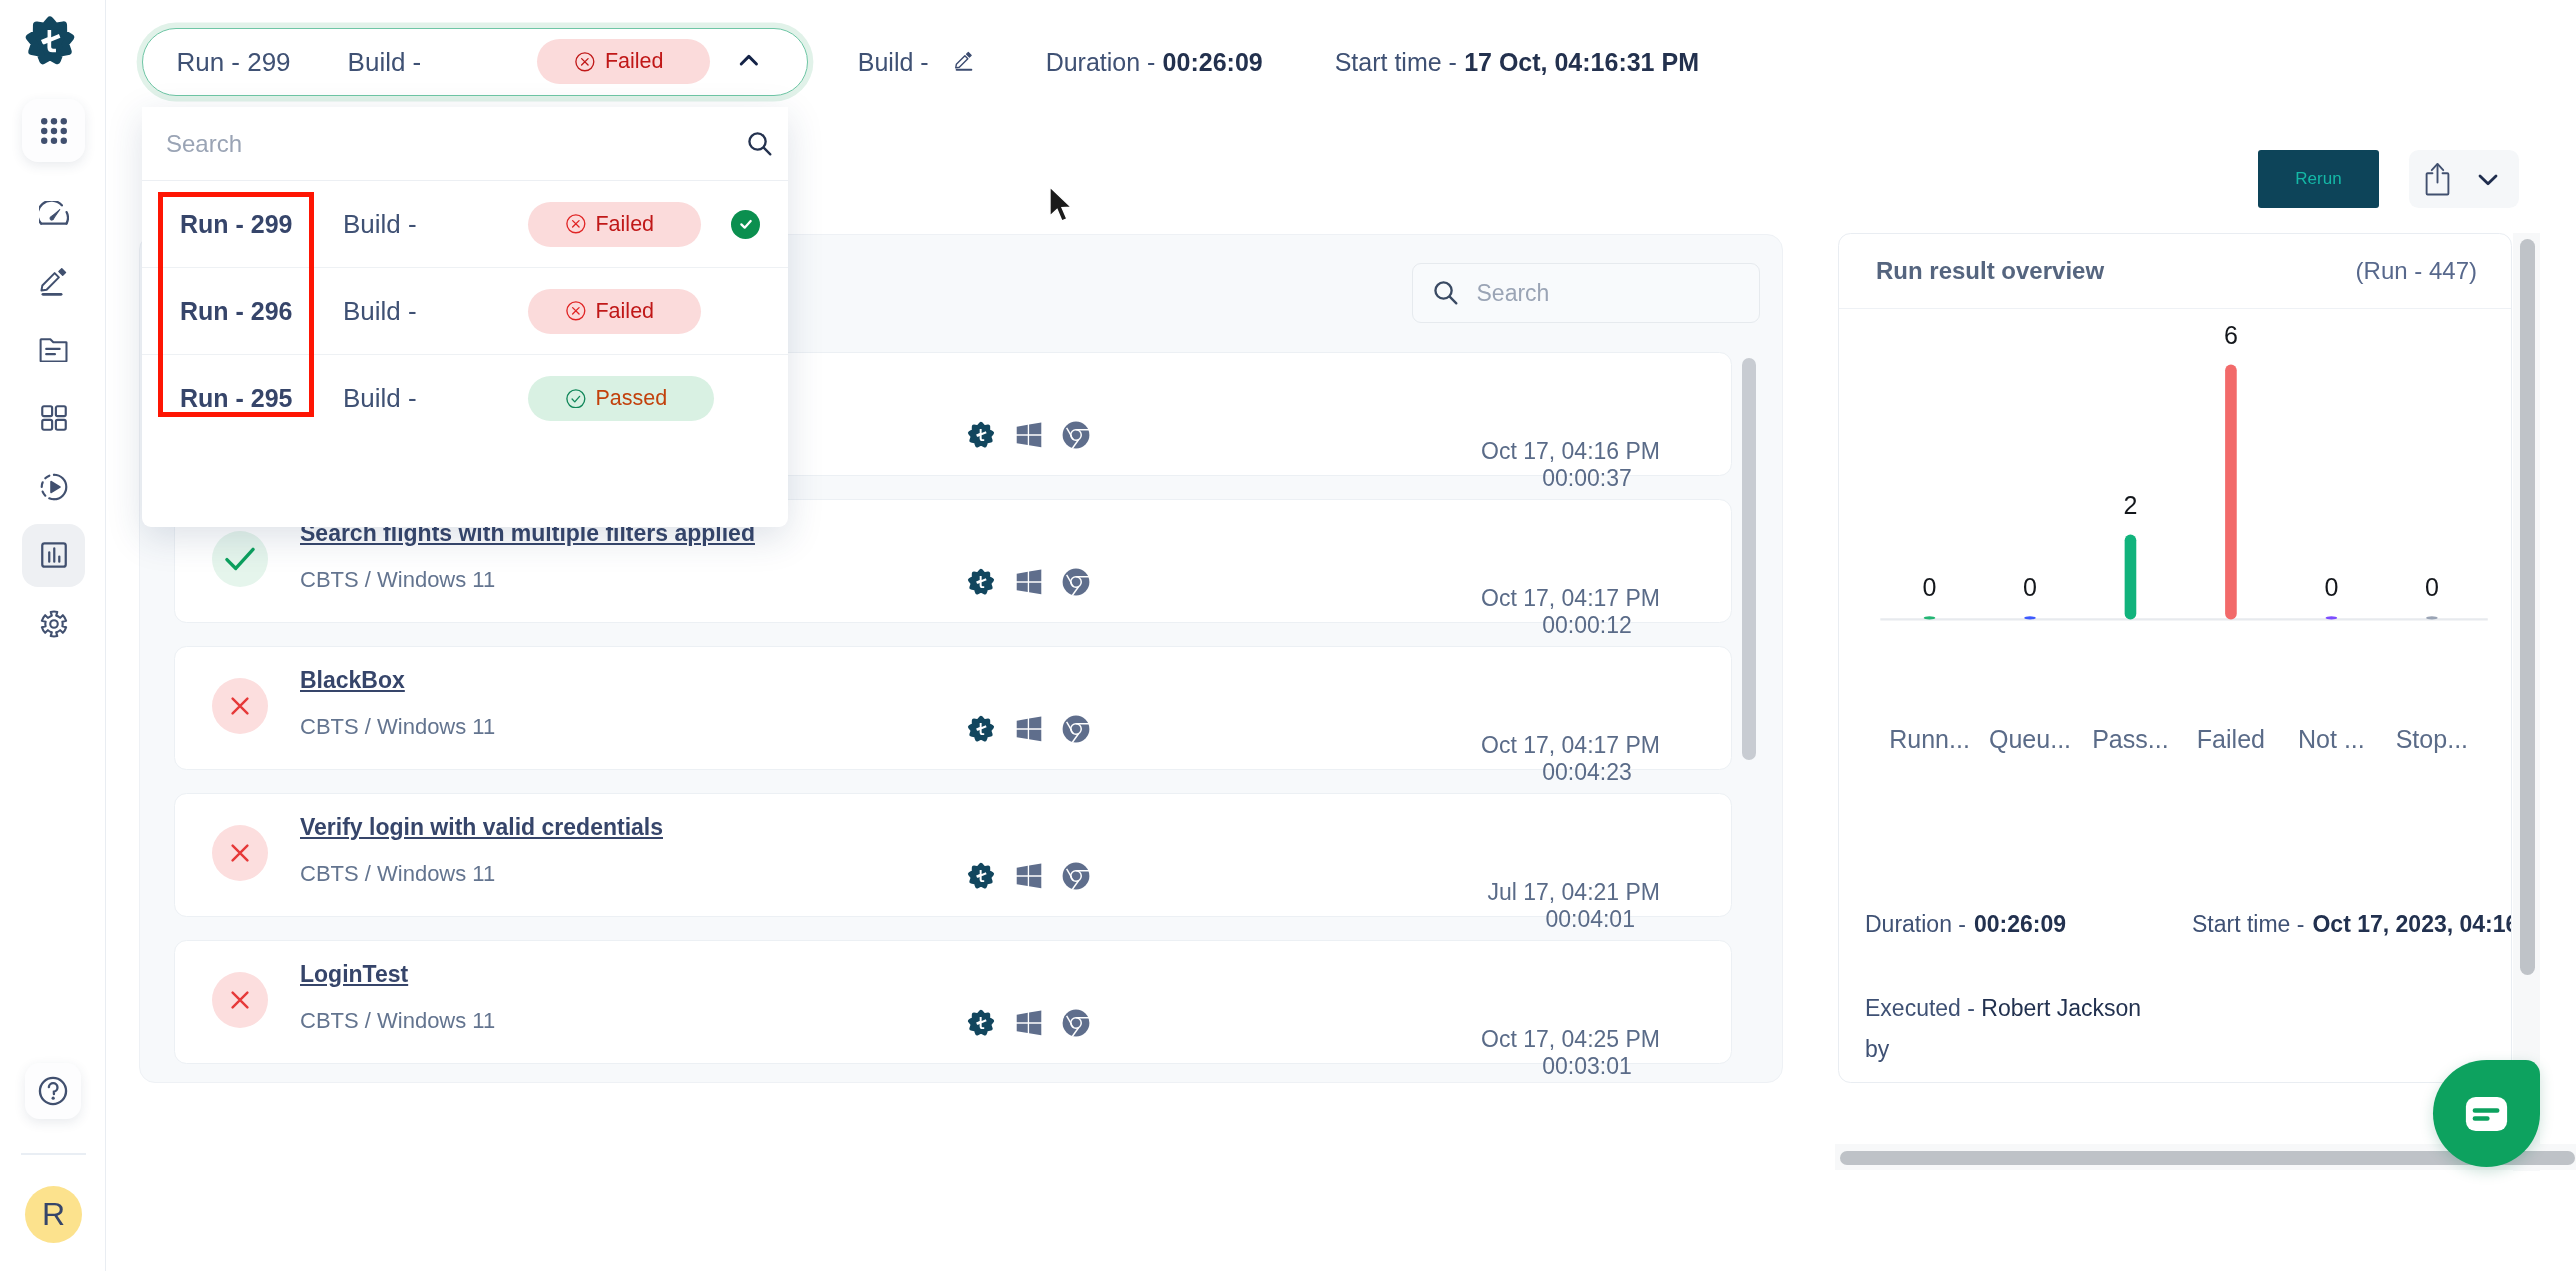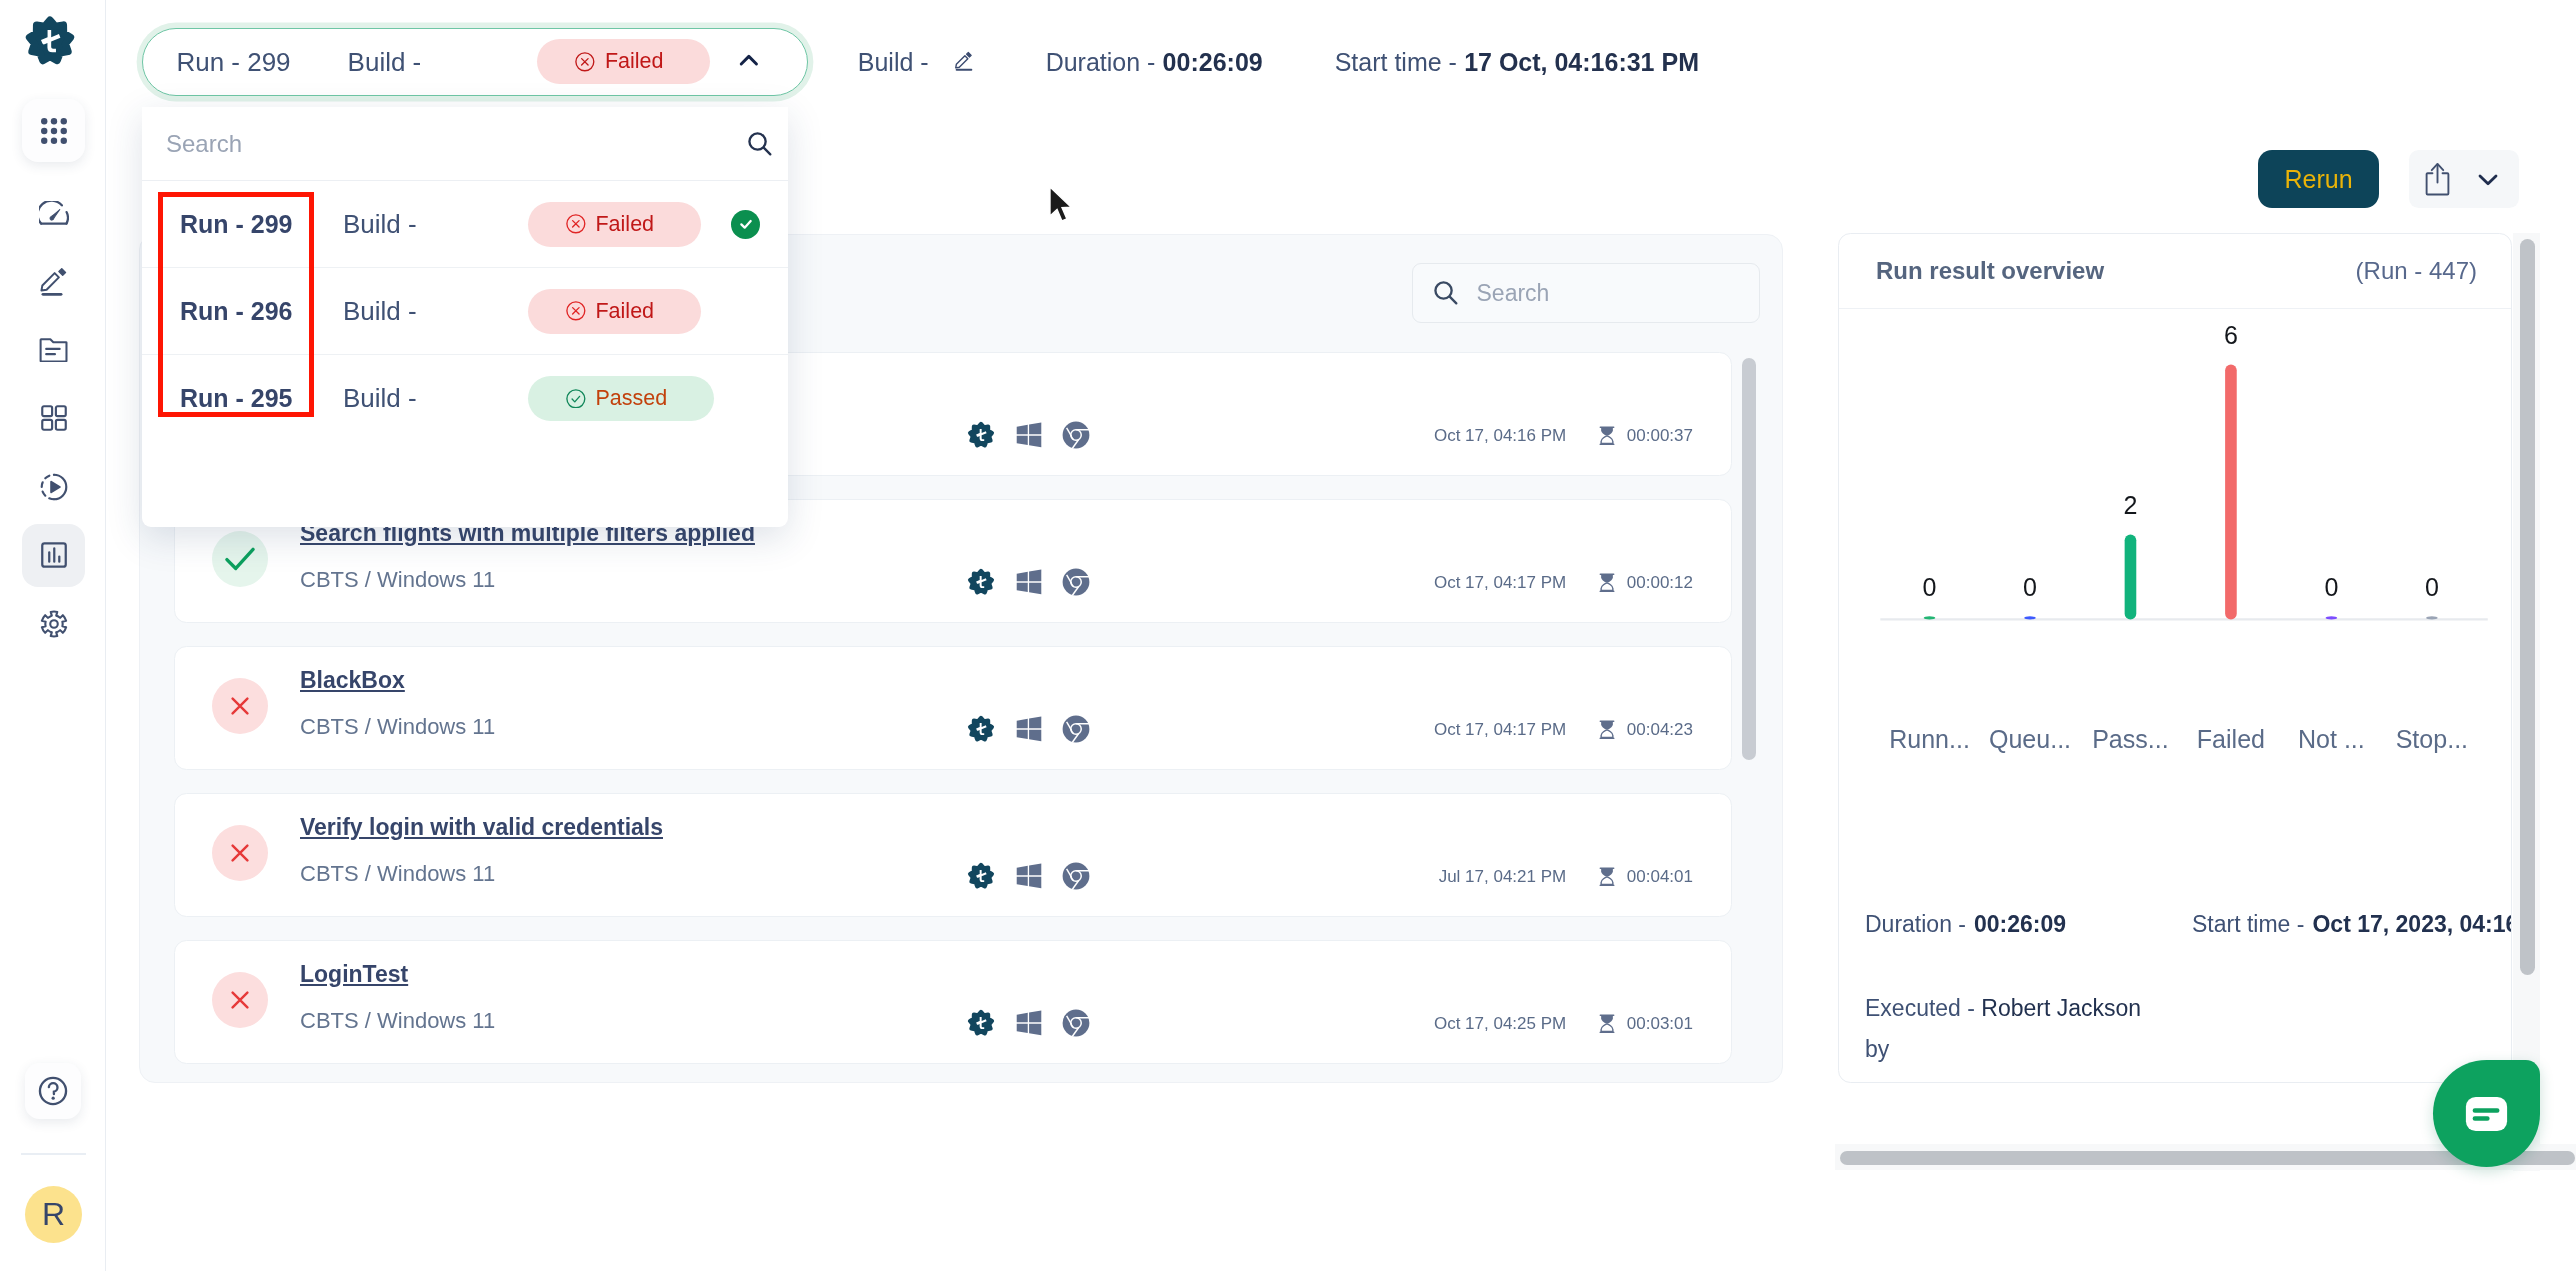--- a/index.html
+++ b/index.html
@@ -91,21 +91,21 @@
   .rows { position:absolute; left:34px; top:117px; width:1558px; }
   .row { height:124px; background:#fff; border:0.9px solid #ecf0f4; border-radius:12.5px; display:flex; align-items:center;
          margin-bottom:23px; padding-left:37px; position:relative; width:1558px;}
   .rowicon { width:56px; height:56px; border-radius:50%; margin-top:-3.6px; display:flex; align-items:center; justify-content:center; }
   .rowicon.fail { background:#fcdede; }
   .rowicon.pass { background:#e5f5ec; }
   .rowtexts { margin-left:32px; margin-top:-9px;}
   .rowtitle { font-size:23px; font-weight:bold; color:#36456a; margin-bottom:20.6px;text-decoration:underline;}
   .rowsub { font-size:22px; color:#63748f; }
   .rowicons { position:absolute; left:792px; top:68px; display:flex; align-items:center; gap:20.6px; }
-  .rowright { position:absolute; right:38px; top:71px; display:flex; align-items:center; font-size:17px; color:#5a6b88; height:23px;}
+  .rowright { position:absolute; right:38px; top:85px; display:flex; align-items:center; font-size:23px; color:#5a6b88; height:23px;flex-direction:column;}
   .rowright .dt { margin-right:33px; }
   .hourglass { width:16px; height:19.7px; margin-right:11.6px; }
 
   .vscroll { position:absolute; left:1602px; top:123px; width:14.3px; height:402px; background:#c8ccd2; border-radius:7.2px;}
 
   
   .right { position:absolute; left:1732px; top:233px; width:674px; height:850px; background:#fff;
            border:0.9px solid #e9edf2; border-radius:12.5px; overflow:hidden;}
   .rhead { height:75px; display:flex; align-items:center; padding:0 34px 0 37px; border-bottom:0.9px solid #eef1f5; }
   .rhead .t { font-size:24px; font-weight:bold; color:#55657f; }
@@ -123,21 +123,21 @@
   .rfootline .fr { position:absolute; left:327px; }
   .rfootline .v { color:#22314f; font-weight:bold; margin-left:8px; }
   .rfootline2 .v2 { color:#22314f; }
 
   .rscrolltrack { position:absolute; left:2407px; top:233px; width:27px; height:938px; background:#f7f8f9;}
   .rscroll { position:absolute; left:2414px; top:239px; width:15px; height:736px; background:#bfc3c8; border-radius:8px;}
   .hscrolltrack { position:absolute; left:1729px; top:1144px; width:741px; height:26px; background:#f7f8f9;}
   .hscroll { position:absolute; left:1734px; top:1151px; width:735px; height:14.3px; background:#bec2c7; border-radius:7.2px;}
 
   .actionsbar { position:absolute; left:2152px; top:150px; display:flex; align-items:center; }
-  .rerunbtn { background:#0d4459; color:#eab308; font-size:25px; border-radius:14px; width:121px; height:58px;
+  .rerunbtn { background:#0d4459; color:#14b8a6; font-size:17px; border-radius:3px; width:121px; height:58px;
               display:flex; align-items:center; justify-content:center; font-family:"Liberation Sans", sans-serif;}
   .sharemenu { background:#f5f7f9; border-radius:9.8px; width:110px; height:58px; margin-left:29.5px;
                display:flex; align-items:center; justify-content:center; gap:19.7px; }
   .chatbtn { position:absolute; left:2327px; top:1060px; width:107px; height:107px; background:#0da25f;
              border-radius:54px 14.3px 54px 54px; display:flex; align-items:center; justify-content:center;
              box-shadow:0 4.5px 14.3px rgba(20,120,80,.22); z-index:60;}
 </style>
 </head>
 <body>
 

